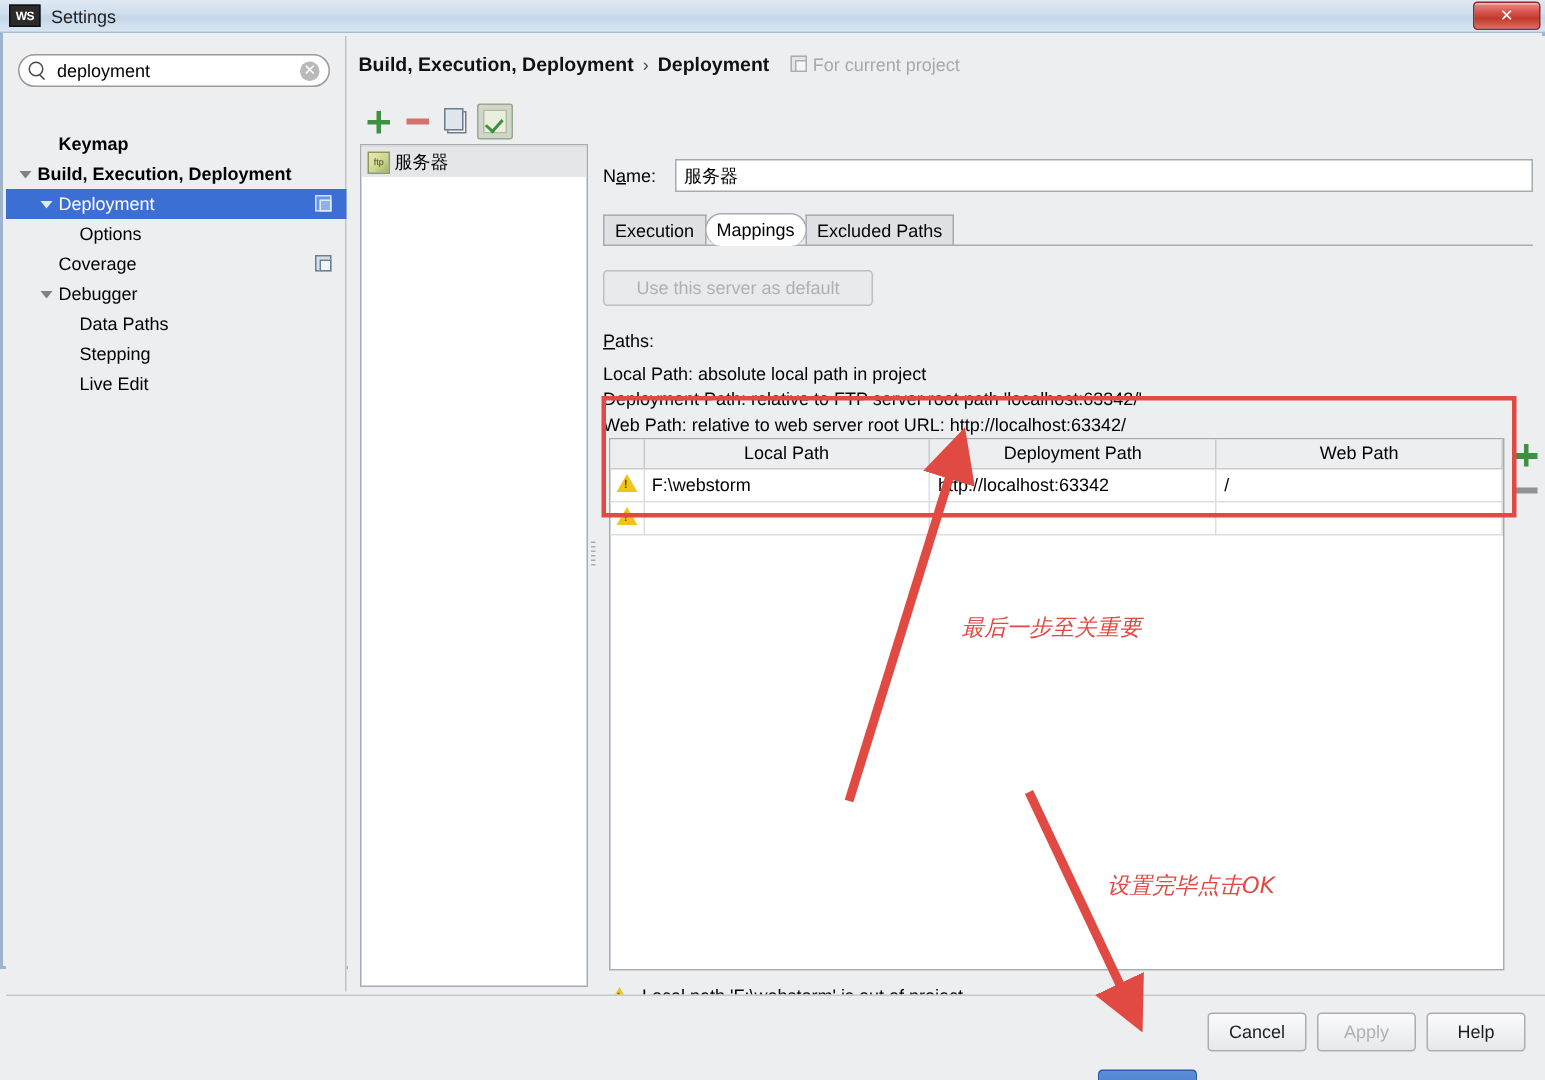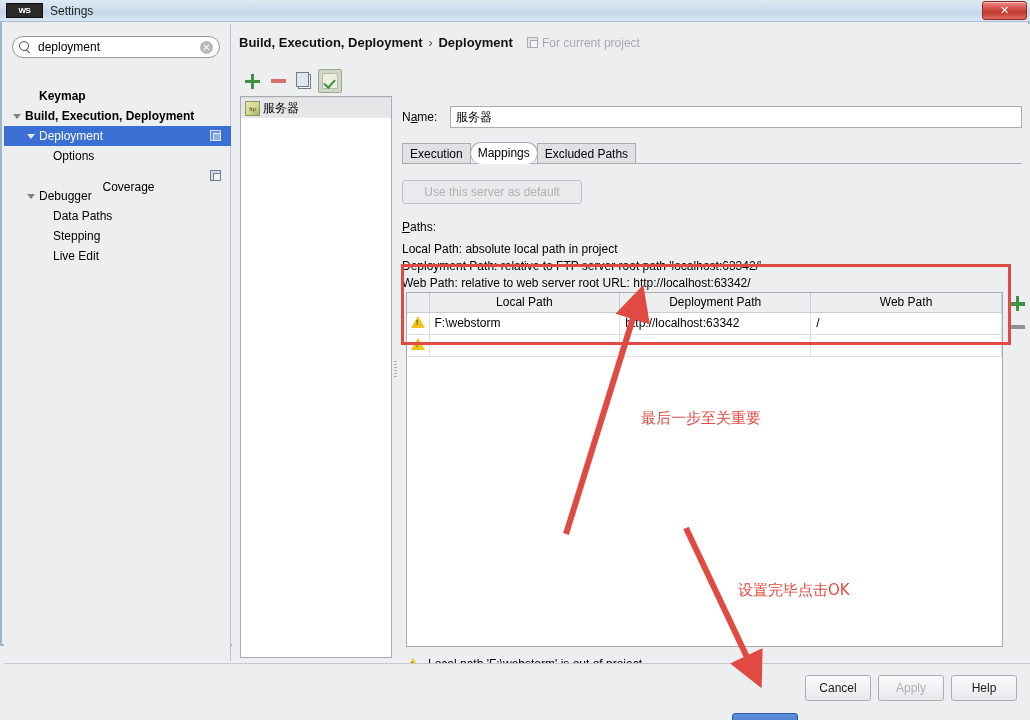--- a/index.html
+++ b/index.html
@@ -19,21 +19,21 @@
   }
 
   
   .titlebar {
     position: absolute; left: 0; top: 0; width: 1030px; height: 22px;
     background: linear-gradient(to bottom, #dfe9f2 0%, #cfdeee 45%, #c4d6e9 55%, #d9e6f3 100%);
     border-bottom: 1px solid #a8bdd2;
     display: flex; align-items: center;
   }
   .ws-logo {
-    width: 37px; height: 15px; margin-left: 6px; margin-right: 7px;
+    width: 21px; height: 15px; margin-left: 6px; margin-right: 7px;
     background: #2b2b2b; color: #fff;
     font-size: 8px; font-weight: bold; letter-spacing: -0.5px;
     display: flex; align-items: center; justify-content: center;
     border: 1px solid #111;
   }
   .title-text { font-size: 12px; color: #1d1d1d; }
   .close-btn {
     position: absolute; right: 3px; top: 1px;
     width: 45px; height: 19px;
     background: linear-gradient(to bottom, #e98e8b 0%, #d9534f 35%, #c0392b 60%, #e06b62 100%);
@@ -278,21 +278,21 @@
   .status-row .warn-tri { margin-right: 8px; }
 
   
   .red-box {
     position: absolute; left: 401px; top: 264px; width: 610px; height: 81px;
     border: 3px solid #e04a42; pointer-events: none;
   }
 
   .annot {
     position: absolute; color: #e04a42; font-size: 15px;
-    font-family: "DejaVu Sans", sans-serif; white-space: nowrap;
+    font-family: "DejaVu Sans", sans-serif; white-space: nowrap; font-style: italic;
   }
   .arrows { position: absolute; left: 0; top: 0; width: 1030px; height: 720px; pointer-events: none; }
 
   
   .btnbar {
     position: absolute; left: 2px; top: 641px; width: 1026px; height: 55px;
     background: #eceef0; border-top: 1px solid #c6cace;
   }
   .dlg-btn {
     position: absolute; top: 11px; height: 26px; width: 66px;
@@ -339,21 +339,21 @@
           </div>
           <div class="tree-row selected" style="padding-left: 22px;">
             <span class="twisty open"></span>
             <span>Deployment</span>
             <span class="dup-icon"></span>
           </div>
           <div class="tree-row" style="padding-left: 36px;">
             <span class="twisty spacer"></span>
             <span>Options</span>
           </div>
-          <div class="tree-row" style="padding-left: 22px; flex-direction: column;">
+          <div class="tree-row" style="padding-left: 22px;">
             <span class="twisty spacer"></span>
             <span>Coverage</span>
             <span class="dup-icon"></span>
           </div>
           <div class="tree-row" style="padding-left: 22px;">
             <span class="twisty open"></span>
             <span>Debugger</span>
           </div>
           <div class="tree-row" style="padding-left: 36px;">
             <span class="twisty spacer"></span>

